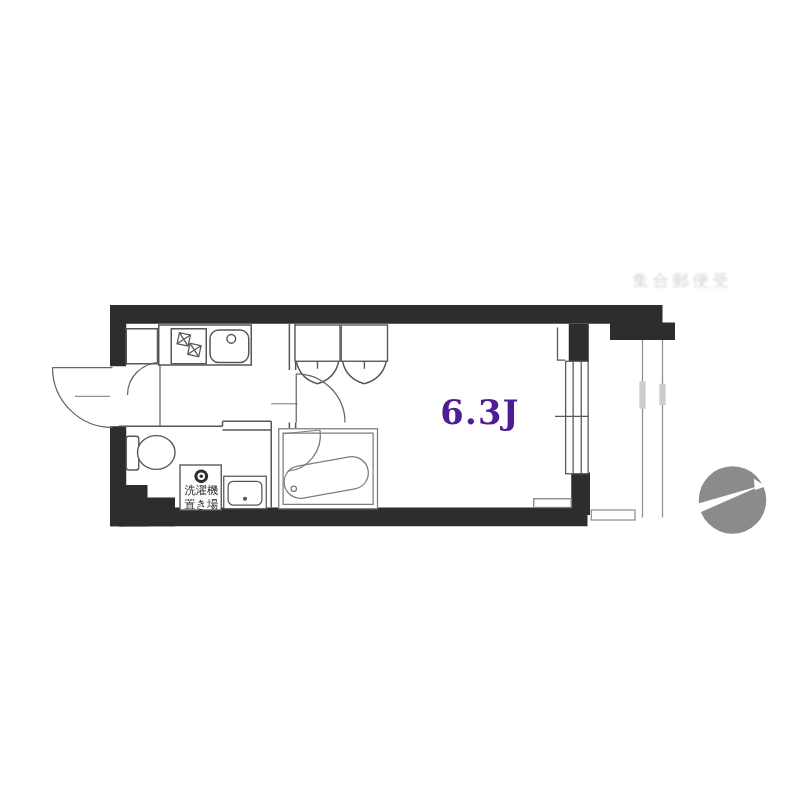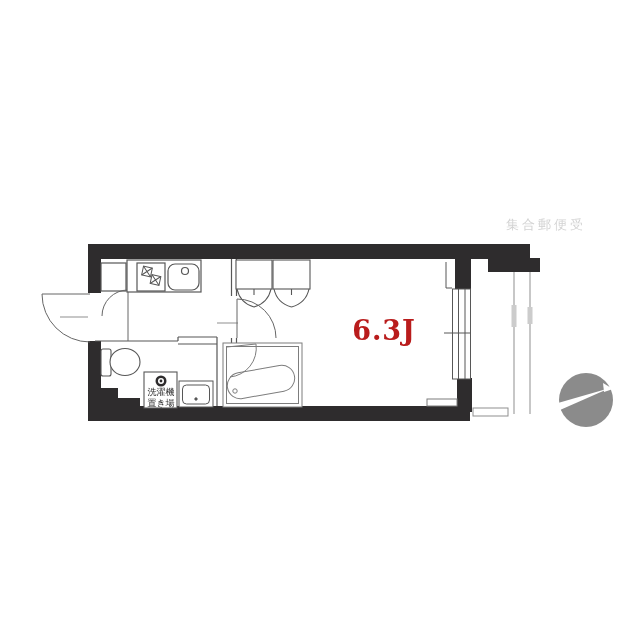--- a/index.html
+++ b/index.html
@@ -1,21 +1,21 @@
 <!DOCTYPE html>
 <html><head>
 <meta charset="utf-8">
 <style>
   html,body{margin:0;padding:0;background:#fff;}
   .canvas{position:relative;width:640px;height:640px;background:#fff;overflow:hidden;
           font-family:"Liberation Sans",sans-serif;}
   .canvas svg{position:absolute;left:0;top:0;}
   .room-label{position:absolute;left:348px;top:315px;width:72px;text-align:center;
               font-family:"DejaVu Serif",serif;font-weight:bold;font-size:27px;
-              letter-spacing:1px;color:#b91c1c;}
+              letter-spacing:1px;color:#4c1d95;}
   .laundry-label{position:absolute;left:143px;top:387px;width:36px;text-align:center;
                  font-size:9px;line-height:10.5px;color:#2a2a2a;}
   .faint-note{position:absolute;left:498px;top:216px;width:96px;text-align:center;
               font-size:13px;letter-spacing:3px;color:#8a8a8a;opacity:.38;
               filter:blur(.7px);}
 </style>
 </head>
 <body>
 
 <div class="canvas">

